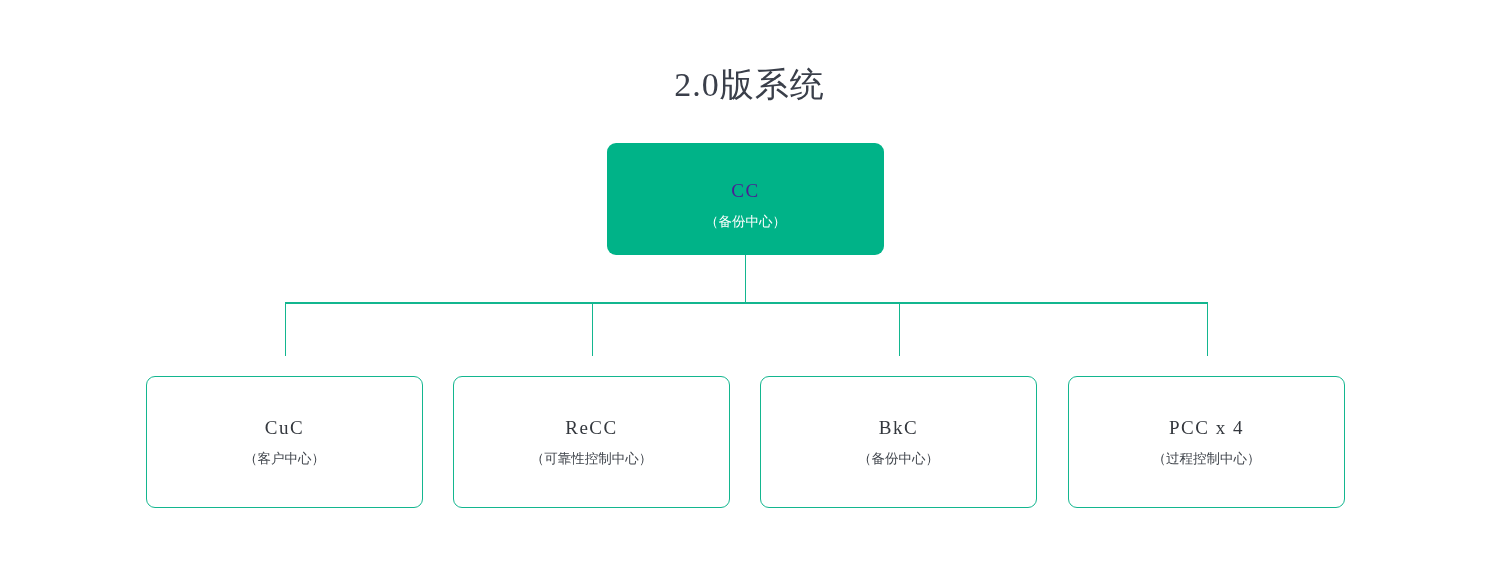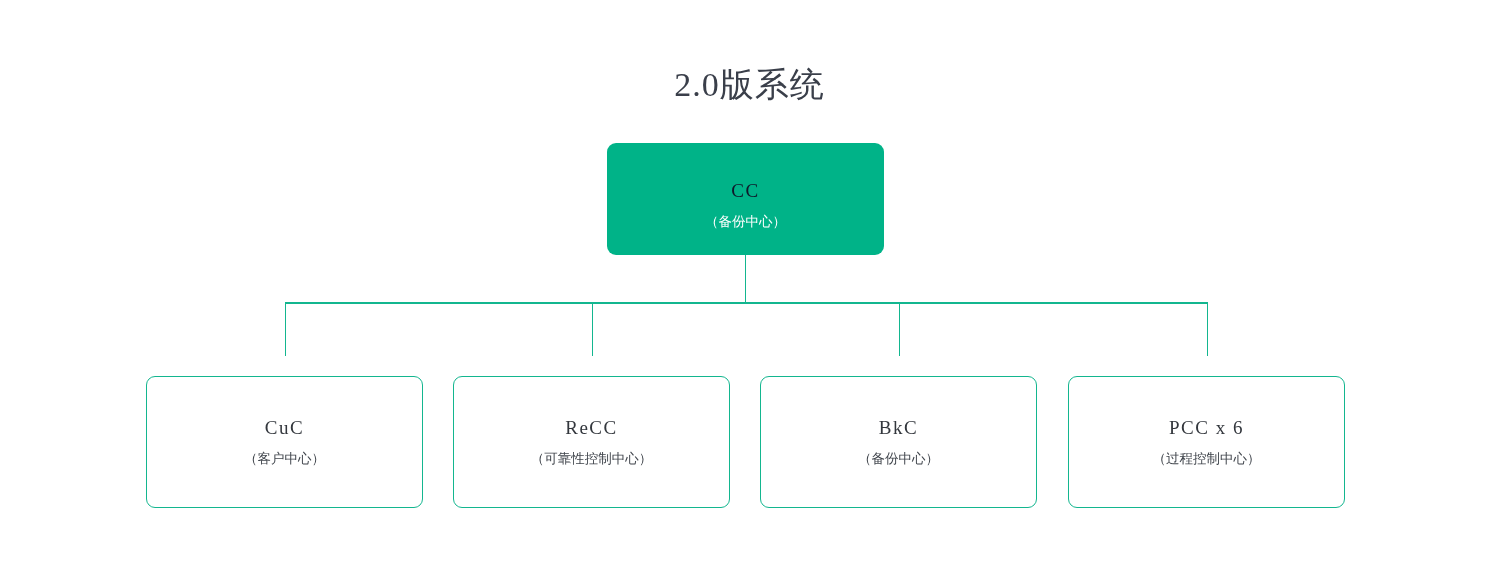--- a/index.html
+++ b/index.html
@@ -60,21 +60,21 @@
 
   
   #node-cc {
     left: 607px;
     top: 143px;
     width: 277px;
     height: 112px;
     background: #00b388;
     border: none;
   }
-  #node-cc .node-title { color: #0f172a; margin-top: 13px; }
+  #node-cc .node-title { color: #4c1d95; margin-top: 13px; }
   #node-cc .node-subtitle { color: #ffffff; }
 
   
   .node.child {
     top: 376px;
     width: 277px;
     height: 132px;
     background: #ffffff;
     border: 1.5px solid #13b68f;
   }
@@ -132,17 +132,17 @@
     <div class="node-title">BkC</div>
     <div class="node-subtitle">（备份中心）</div>
   </div>
 
   <div class="node child" id="node-recc">
     <div class="node-title">ReCC</div>
     <div class="node-subtitle">（可靠性控制中心）</div>
   </div>
 
   <div class="node child" id="node-pcc">
-    <div class="node-title">PCC x 6</div>
+    <div class="node-title">PCC x 4</div>
     <div class="node-subtitle">（过程控制中心）</div>
   </div>
 
 </div>
 
 </body></html>

